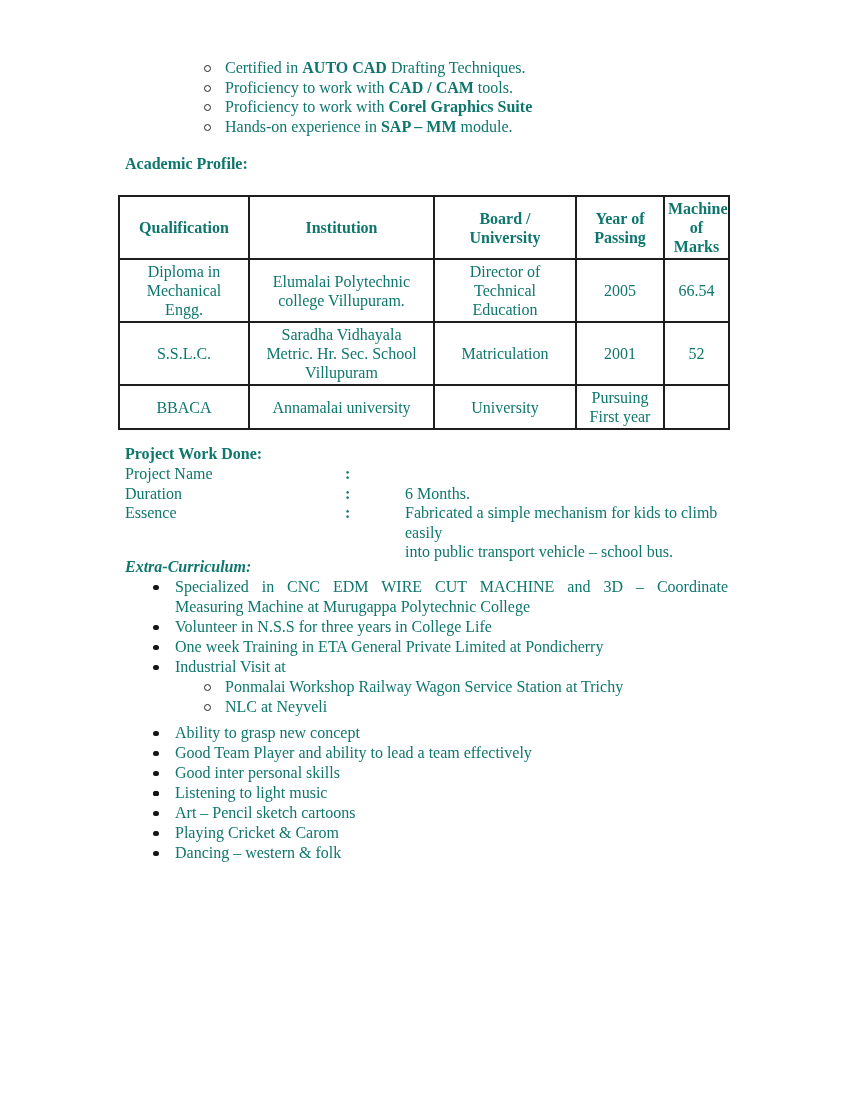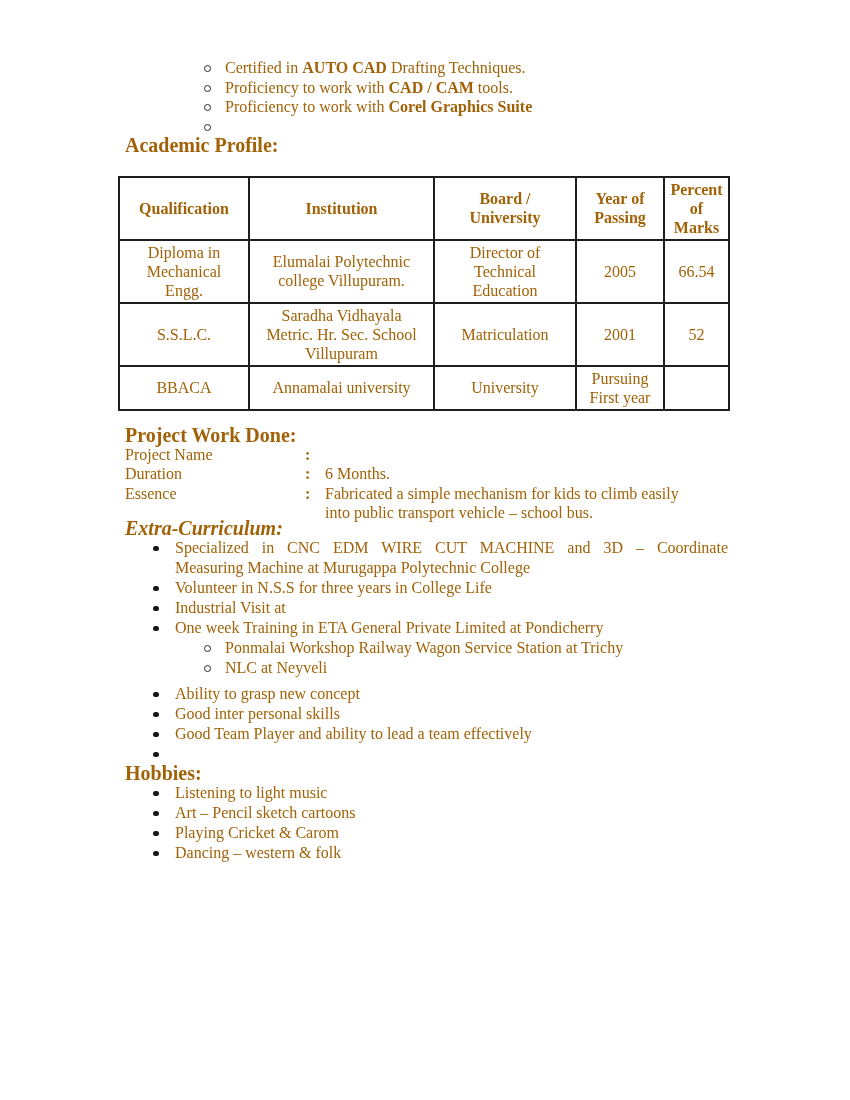--- a/index.html
+++ b/index.html
@@ -1,21 +1,21 @@
 <!DOCTYPE html>
 <html><head>
 <meta charset="utf-8">
 <style>
   html,body{margin:0;padding:0;background:#ffffff;}
   .page{
     width:850px;height:1100px;background:#ffffff;box-sizing:border-box;
     padding:58px 122px 17px 125px;position:relative;overflow:hidden;
-    font-family:"Liberation Serif", serif;font-size:16px;color:#a16207;
+    font-family:"Liberation Serif", serif;font-size:16px;color:#0f766e;
   }
-  .sec-heading{font-size:20px;font-weight:bold;margin:0;line-height:20px;}
+  .sec-heading{font-size:16px;font-weight:bold;margin:0;line-height:20px;}
   
   .list{margin:0;padding:0;}
   .li{position:relative;list-style:none;}
   .oli{padding-left:100px;line-height:19.5px;}
   .ring{position:absolute;left:79px;top:7px;width:5px;height:5px;border:1.2px solid #262626;border-radius:50%;background:transparent;}
   .bli{padding-left:50px;line-height:20px;}
   .dot{position:absolute;left:28px;top:8px;width:5.5px;height:5.5px;background:#161616;border-radius:50%;}
   .sub .ring{top:7px;}
   .jline{text-align:justify;text-align-last:justify;}
   b{font-weight:bold;}
@@ -32,21 +32,21 @@
     margin-top:21px;margin-left:-7px;
   }
   .acad-table th,.acad-table td{
     border:2px solid #1e1e1e;text-align:center;vertical-align:middle;
     white-space:pre-line;padding:2px 3px;font-size:16px;line-height:19px;
   }
   .acad-table th{font-weight:bold;}
   .acad-table .hdr-row{height:58px;}
   .acad-table .data-row{height:42px;}
   
-  .prow{display:grid;grid-template-columns:180px 20px 1fr;line-height:19.5px;}
+  .prow{display:grid;grid-template-columns:180px 20px 1fr;line-height:19.5px;gap:40px;}
   .pcolon{font-weight:bold;}
   .pval{white-space:pre-line;}
 </style>
 </head>
 <body>
 
 <div class="page">
 
   <ul class="list">
     <li class="li oli">
@@ -56,20 +56,21 @@
     <li class="li oli">
       <span class="ring"></span>
       <span><span>Proficiency to work with </span><b>CAD / CAM</b><span> tools.</span></span>
     </li>
     <li class="li oli">
       <span class="ring"></span>
       <span><span>Proficiency to work with </span><b>Corel Graphics Suite</b><span></span></span>
     </li>
     <li class="li oli">
       <span class="ring"></span>
+      <span><span>Hands-on experience in </span><b>SAP – MM</b><span> module.</span></span>
     </li>
   </ul>
 
   <h3 class="sec-heading h-academic">Academic Profile:</h3>
 
   <table class="acad-table">
     <colgroup>
         <col style="width:130px">
         <col style="width:185px">
         <col style="width:142px">
@@ -77,21 +78,21 @@
         <col style="width:65px">
       </colgroup>
     <tbody>
       <tr class="hdr-row">
         <th>Qualification</th>
         <th>Institution</th>
         <th>Board /
 University</th>
         <th>Year of
 Passing</th>
-        <th>Percent
+        <th>Machine
 of
 Marks</th>
       </tr>
       <tr class="data-row">
         <td>Diploma in
 Mechanical
 Engg.</td>
         <td>Elumalai Polytechnic
 college Villupuram.</td>
         <td>Director of
@@ -145,57 +146,56 @@
         <div class="jline">Specialized in CNC EDM WIRE CUT MACHINE and 3D – Coordinate</div>
         <div>Measuring Machine at Murugappa Polytechnic College</div>
       </div>
     </li>
     <li class="li bli">
       <span class="dot"></span>
       <span>Volunteer in N.S.S for three years in College Life</span>
     </li>
     <li class="li bli">
       <span class="dot"></span>
+      <span>One week Training in ETA General Private Limited at Pondicherry</span>
+    </li>
+    <li class="li bli">
+      <span class="dot"></span>
       <span>Industrial Visit at</span>
-    </li>
-    <li class="li bli">
-      <span class="dot"></span>
-      <span>One week Training in ETA General Private Limited at Pondicherry</span>
     </li>
   </ul>
   <ul class="list sub">
     <li class="li oli" style="line-height:20px">
       <span class="ring"></span>
       <span>Ponmalai Workshop Railway Wagon Service Station at Trichy</span>
     </li>
     <li class="li oli" style="line-height:20px">
       <span class="ring"></span>
       <span>NLC at Neyveli</span>
     </li>
   </ul>
 
   <ul class="list strength-list">
     <li class="li bli">
       <span class="dot"></span>
       <span>Ability to grasp new concept</span>
     </li>
     <li class="li bli">
       <span class="dot"></span>
+      <span>Good Team Player and ability to lead a team effectively</span>
+    </li>
+    <li class="li bli">
+      <span class="dot"></span>
       <span>Good inter personal skills</span>
     </li>
     <li class="li bli">
       <span class="dot"></span>
-      <span>Good Team Player and ability to lead a team effectively</span>
-    </li>
-    <li class="li bli">
-      <span class="dot"></span>
-    </li>
-  </ul>
-
-  <h3 class="sec-heading h-hobbies">Hobbies:</h3>
+    </li>
+  </ul>
+
   <ul class="list">
     <li class="li bli">
       <span class="dot"></span>
       <span>Listening to light music</span>
     </li>
     <li class="li bli">
       <span class="dot"></span>
       <span>Art – Pencil sketch cartoons</span>
     </li>
     <li class="li bli">

